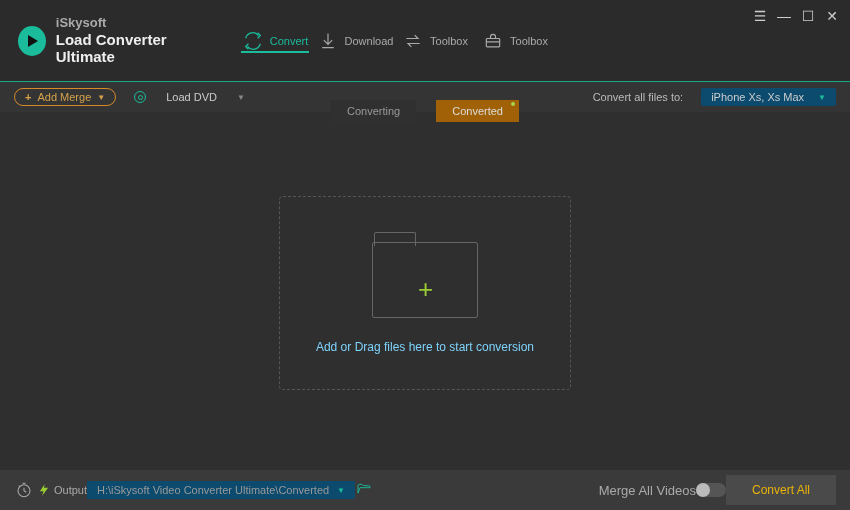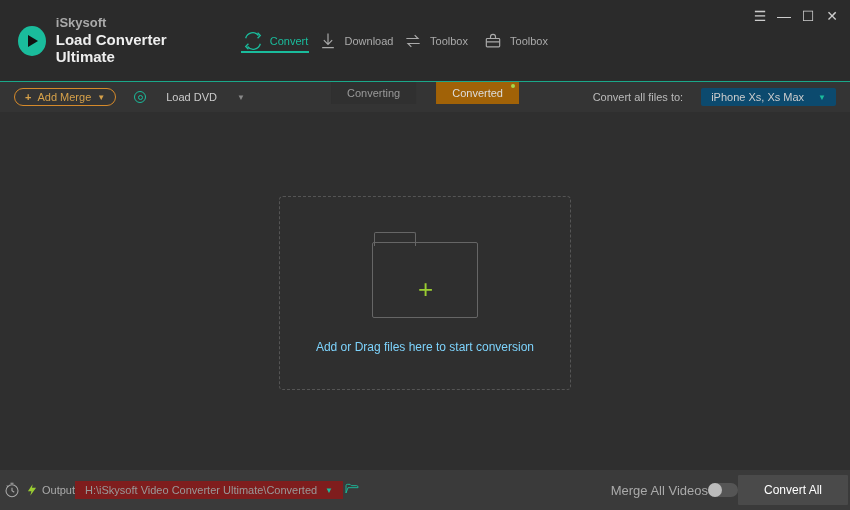--- a/index.html
+++ b/index.html
@@ -27,51 +27,51 @@
 
 .toolbar { height: 30px; background: #343434; display: flex; align-items: center; padding: 0 14px; gap: 18px; }
 .add-files-btn { display: flex; align-items: center; gap: 6px; border: 1px solid #d68a2a; border-radius: 12px; padding: 2px 10px; color: #d6a14a; cursor: pointer; font-size: 11px; }
 .add-files-btn .plus { color: #d6a14a; font-weight: bold; }
 .add-files-btn .caret { font-size: 8px; }
 .load-dvd { display: flex; align-items: center; gap: 20px; color: #ccc; cursor: pointer; font-size: 11px; }
 .load-dvd .disc { width: 12px; height: 12px; border: 1px solid #1abc9c; border-radius: 50%; position: relative; }
 .load-dvd .disc::after { content:""; position:absolute; width:3px; height:3px; background:#343434; border:1px solid #1abc9c; border-radius:50%; top:3px; left:3px;}
 .load-dvd .caret { font-size: 8px; color: #888; }
 
-.seg-group { margin-left: auto; margin-right: auto; display: flex; position: absolute; left: 50%; transform: translateX(-50%); top: 82px; gap: 20px; }
+.seg-group { margin-left: auto; margin-right: auto; display: flex; position: absolute; left: 50%; transform: translateX(-50%); top: 100px; gap: 20px; }
 .seg { padding: 5px 16px; background: #303030; color: #999; font-size: 11px; cursor: pointer; position: relative; }
 .seg.active { background: #a16207; color: #ddd; text-align: center; }
 .seg .dot { position: absolute; top: 2px; right: 4px; width: 4px; height: 4px; background: #a6d64b; border-radius: 50%; }
 
 .spacer { flex:1; }
 .convert-to-label { color: #bbb; font-size: 11px; margin-left: 48px; }
 .format-dd { background: #0c4a6e; padding: 3px 10px; border-radius: 2px; display: flex; align-items: center; gap: 14px; color: #ccc; font-size: 11px; cursor: pointer; }
 .format-dd .caret { font-size: 8px; color: #1abc9c; }
 
 
 .main { flex: 1; display: flex; align-items: center; justify-content: center; height: 362px; background: #2f2f2f; }
 .dropzone { width: 292px; height: 194px; border: 1px dashed #555; border-radius: 4px; display: flex; flex-direction: column; align-items: center; justify-content: center; gap: 22px; cursor: pointer; }
 .folder-icon { width: 106px; height: 86px; position: relative; }
 .folder-back { position: absolute; top: 10px; left: 0; width: 106px; height: 76px; border: 1px solid #666; border-radius: 2px; }
 .folder-tab { position: absolute; top: 0; left: 2px; width: 42px; height: 14px; border: 1px solid #666; border-bottom: none; border-radius: 2px 2px 0 0; background: #2f2f2f; }
 .folder-plus { position: absolute; top: 42px; left: 46px; color: #9acd32; font-size: 26px; font-weight: 300; }
 .drop-text { color: #7dd3fc; font-size: 12px; }
 
 
-.footer { position: absolute; bottom: 0; left: 0; right: 0; height: 40px; background: #3a3a3a; display: flex; align-items: center; padding: 0 2px; }
+.footer { position: absolute; bottom: 0; left: 0; right: 0; height: 40px; background: #3a3a3a; display: flex; align-items: center; padding: 0 14px; }
 .icon-btn { width: 20px; height: 20px; display: flex; align-items: center; justify-content: center; color: #aaa; cursor: pointer; }
 .bolt { color: #9acd32; font-size: 14px; }
 .output-label { color: #aaa; font-size: 11px; }
-.path-dd { background: #7f1d1d; padding: 3px 10px; width: 268px; display: flex; align-items: center; justify-content: space-between; color: #999; font-size: 11px; cursor: pointer; }
+.path-dd { background: #0c4a6e; padding: 3px 10px; width: 268px; display: flex; align-items: center; justify-content: space-between; color: #999; font-size: 11px; cursor: pointer; }
 .path-dd .caret { color: #1abc9c; font-size: 8px; }
 .folder-open { color: #1abc9c; cursor: pointer; font-size: 14px; }
 .merge-label { color: #aaa; font-size: 13px; margin-left: auto; }
 .toggle { width: 30px; height: 14px; background: #555; border-radius: 7px; position: relative; cursor: pointer; }
 .toggle::after { content:""; position:absolute; width:14px; height:14px; background:#bbb; border-radius:50%; left:0; top:0; }
-.convert-all-btn { background: #4a4a4a; color: #ffffff; padding: 8px 26px; border-radius: 1px; cursor: pointer; font-size: 12px; }
+.convert-all-btn { background: #4a4a4a; color: #eab308; padding: 8px 26px; border-radius: 1px; cursor: pointer; font-size: 12px; }
 
 svg { stroke: currentColor; fill: none; stroke-width: 1.4; }
 </style>
 </head>
 <body>
 
 <div class="header">
   <div class="logo-block">
     <div class="logo-icon"></div>
     <div class="logo-text">

